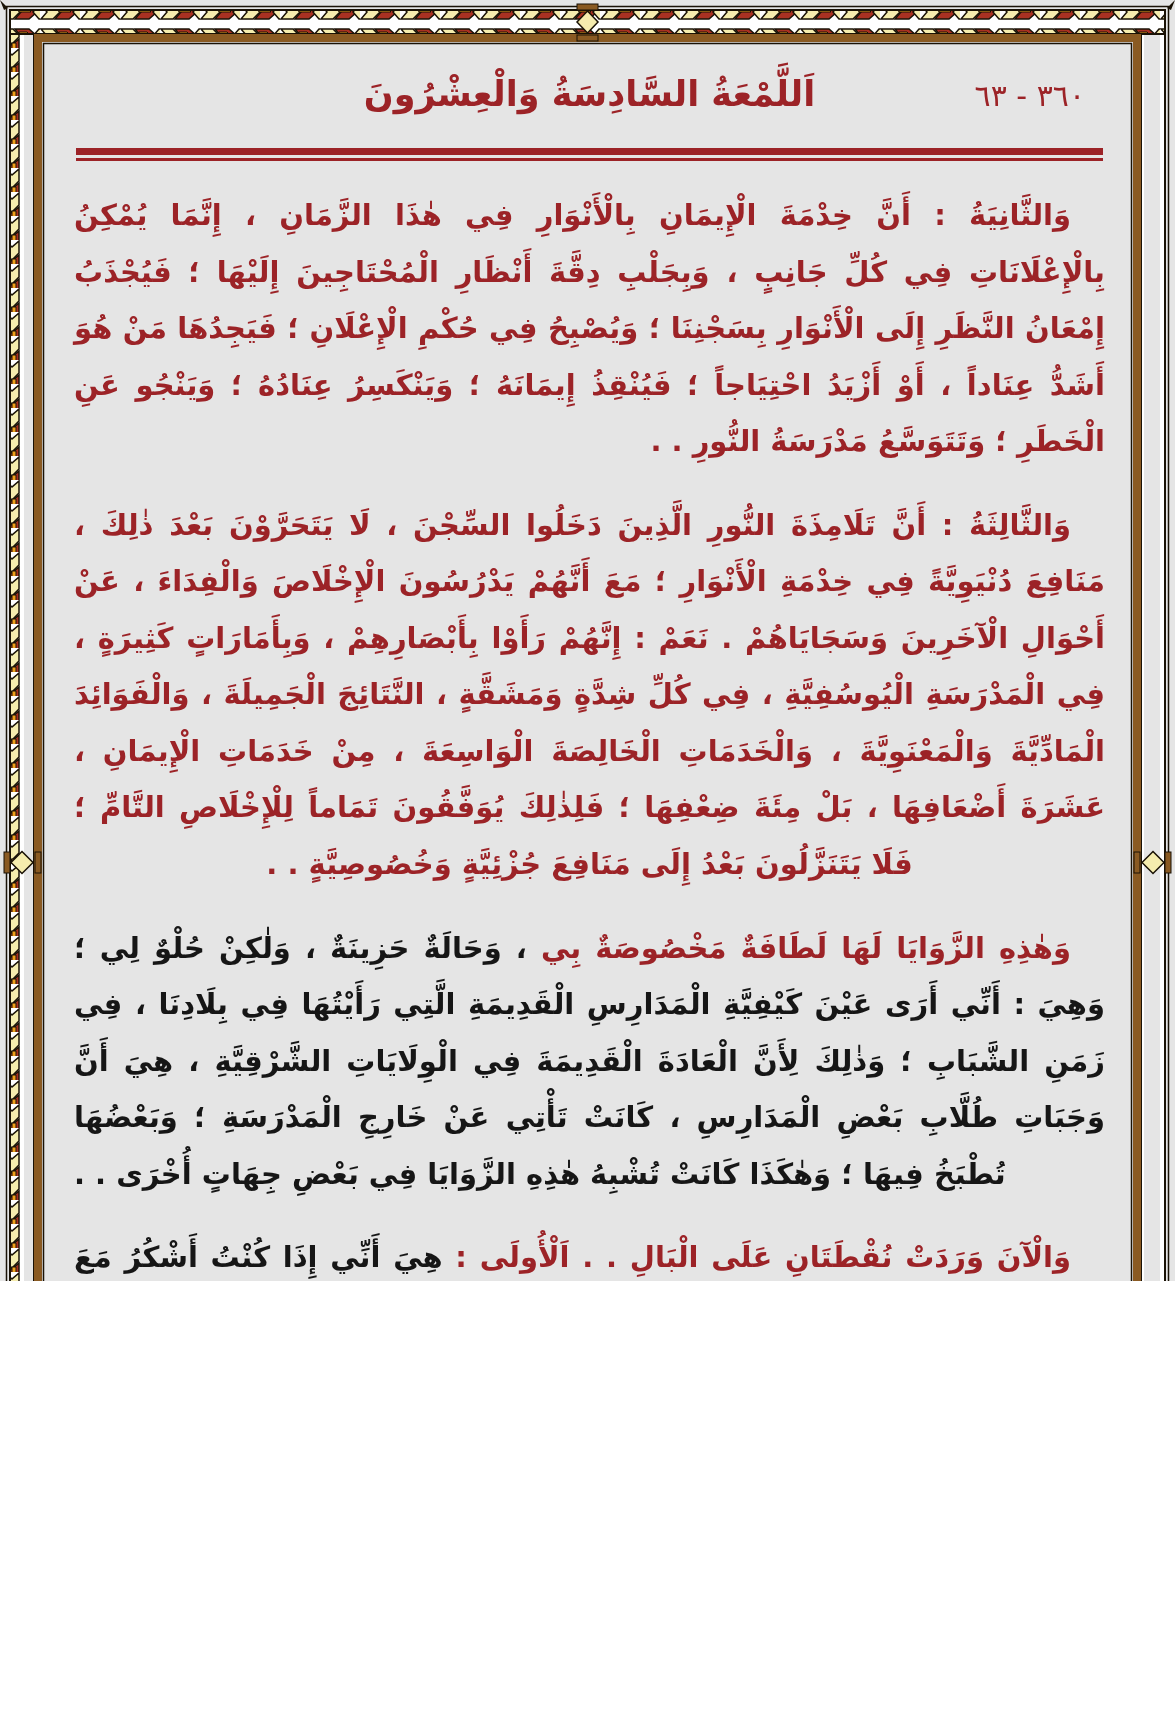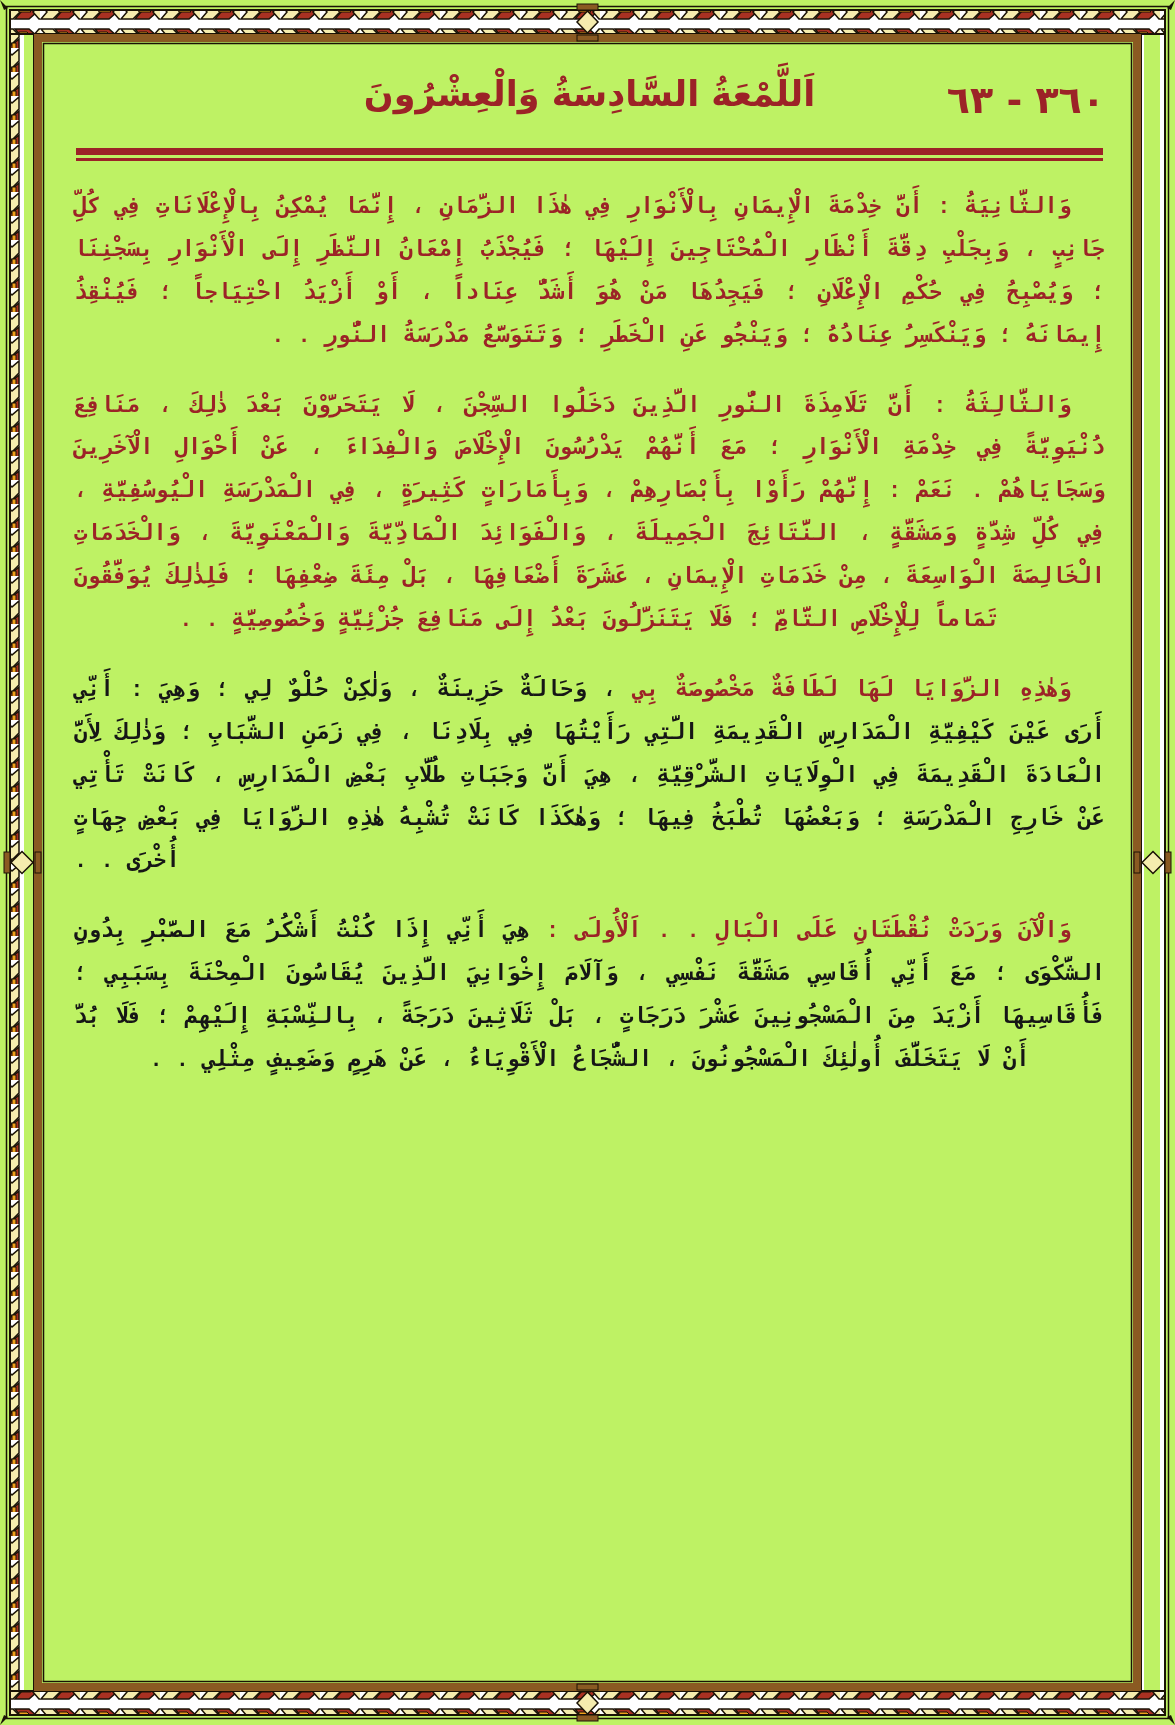--- a/index.html
+++ b/index.html
@@ -1,50 +1,49 @@
 <!DOCTYPE html>
 <html lang="ar" style="--red: #9C2327; --ink: #161616; --b-red: #A93122; --b-yellow: #F0A01B; --b-cream: #F5ECAE; --b-brown: #8A5A22; --b-line: #1A1206;"><head>
 <meta charset="utf-8">
 <style>
   html,body{margin:0;padding:0;background:#fff;}
   .page{
     position:relative;
-    width:1175px;height:1725px;
-    background:#bef264;
+    width:1175px;height:1281px;
+    background:#e5e5e5;
     overflow:hidden;
     font-family:"DejaVu Sans",sans-serif;
   }
   svg.frame{position:absolute;inset:0;display:block;}
   .content{
     position:absolute;
     top:44px;left:44px;right:44px;bottom:44px;
     padding:24px 26px 0 30px;
     direction:rtl;
   }
   .header{position:relative;height:64px;}
   .title{
     position:absolute;top:6px;left:50%;transform:translateX(-50%);
     color:var(--red);font-size:35px;font-weight:bold;white-space:nowrap;
   }
   .pagenum{
-    position:absolute;top:10px;right:0;
-    color:var(--red);font-size:38px;font-weight:bold;white-space:nowrap;
+    position:absolute;top:10px;right:20px;
+    color:var(--red);font-size:30px;font-weight:normal;white-space:nowrap;
     direction:rtl;
   }
   .rule{margin:16px 2px 26px 2px;}
   .rule-thick{height:7px;background:var(--red);}
   .rule-thin{height:3px;margin-top:3px;background:var(--red);}
   .body-text{direction:rtl;}
   p.para{
     margin:0 0 27px 0;
-    font-size:22px;font-weight:bold;
+    font-size:29px;font-weight:bold;
     line-height:1.95;
     text-align:justify;
     color:var(--ink);
-    font-family:Liberation Mono, monospace;
   }
   p.para.align-right{text-align-last:right;}
   p.para.align-center{text-align-last:center;}
   p.para.align-left{text-align-last:left;}
   p.para{text-indent:34px;}
   .seg-red{color:var(--red);}
   .seg-black{color:var(--ink);}
 </style>
 </head>
 <body>

